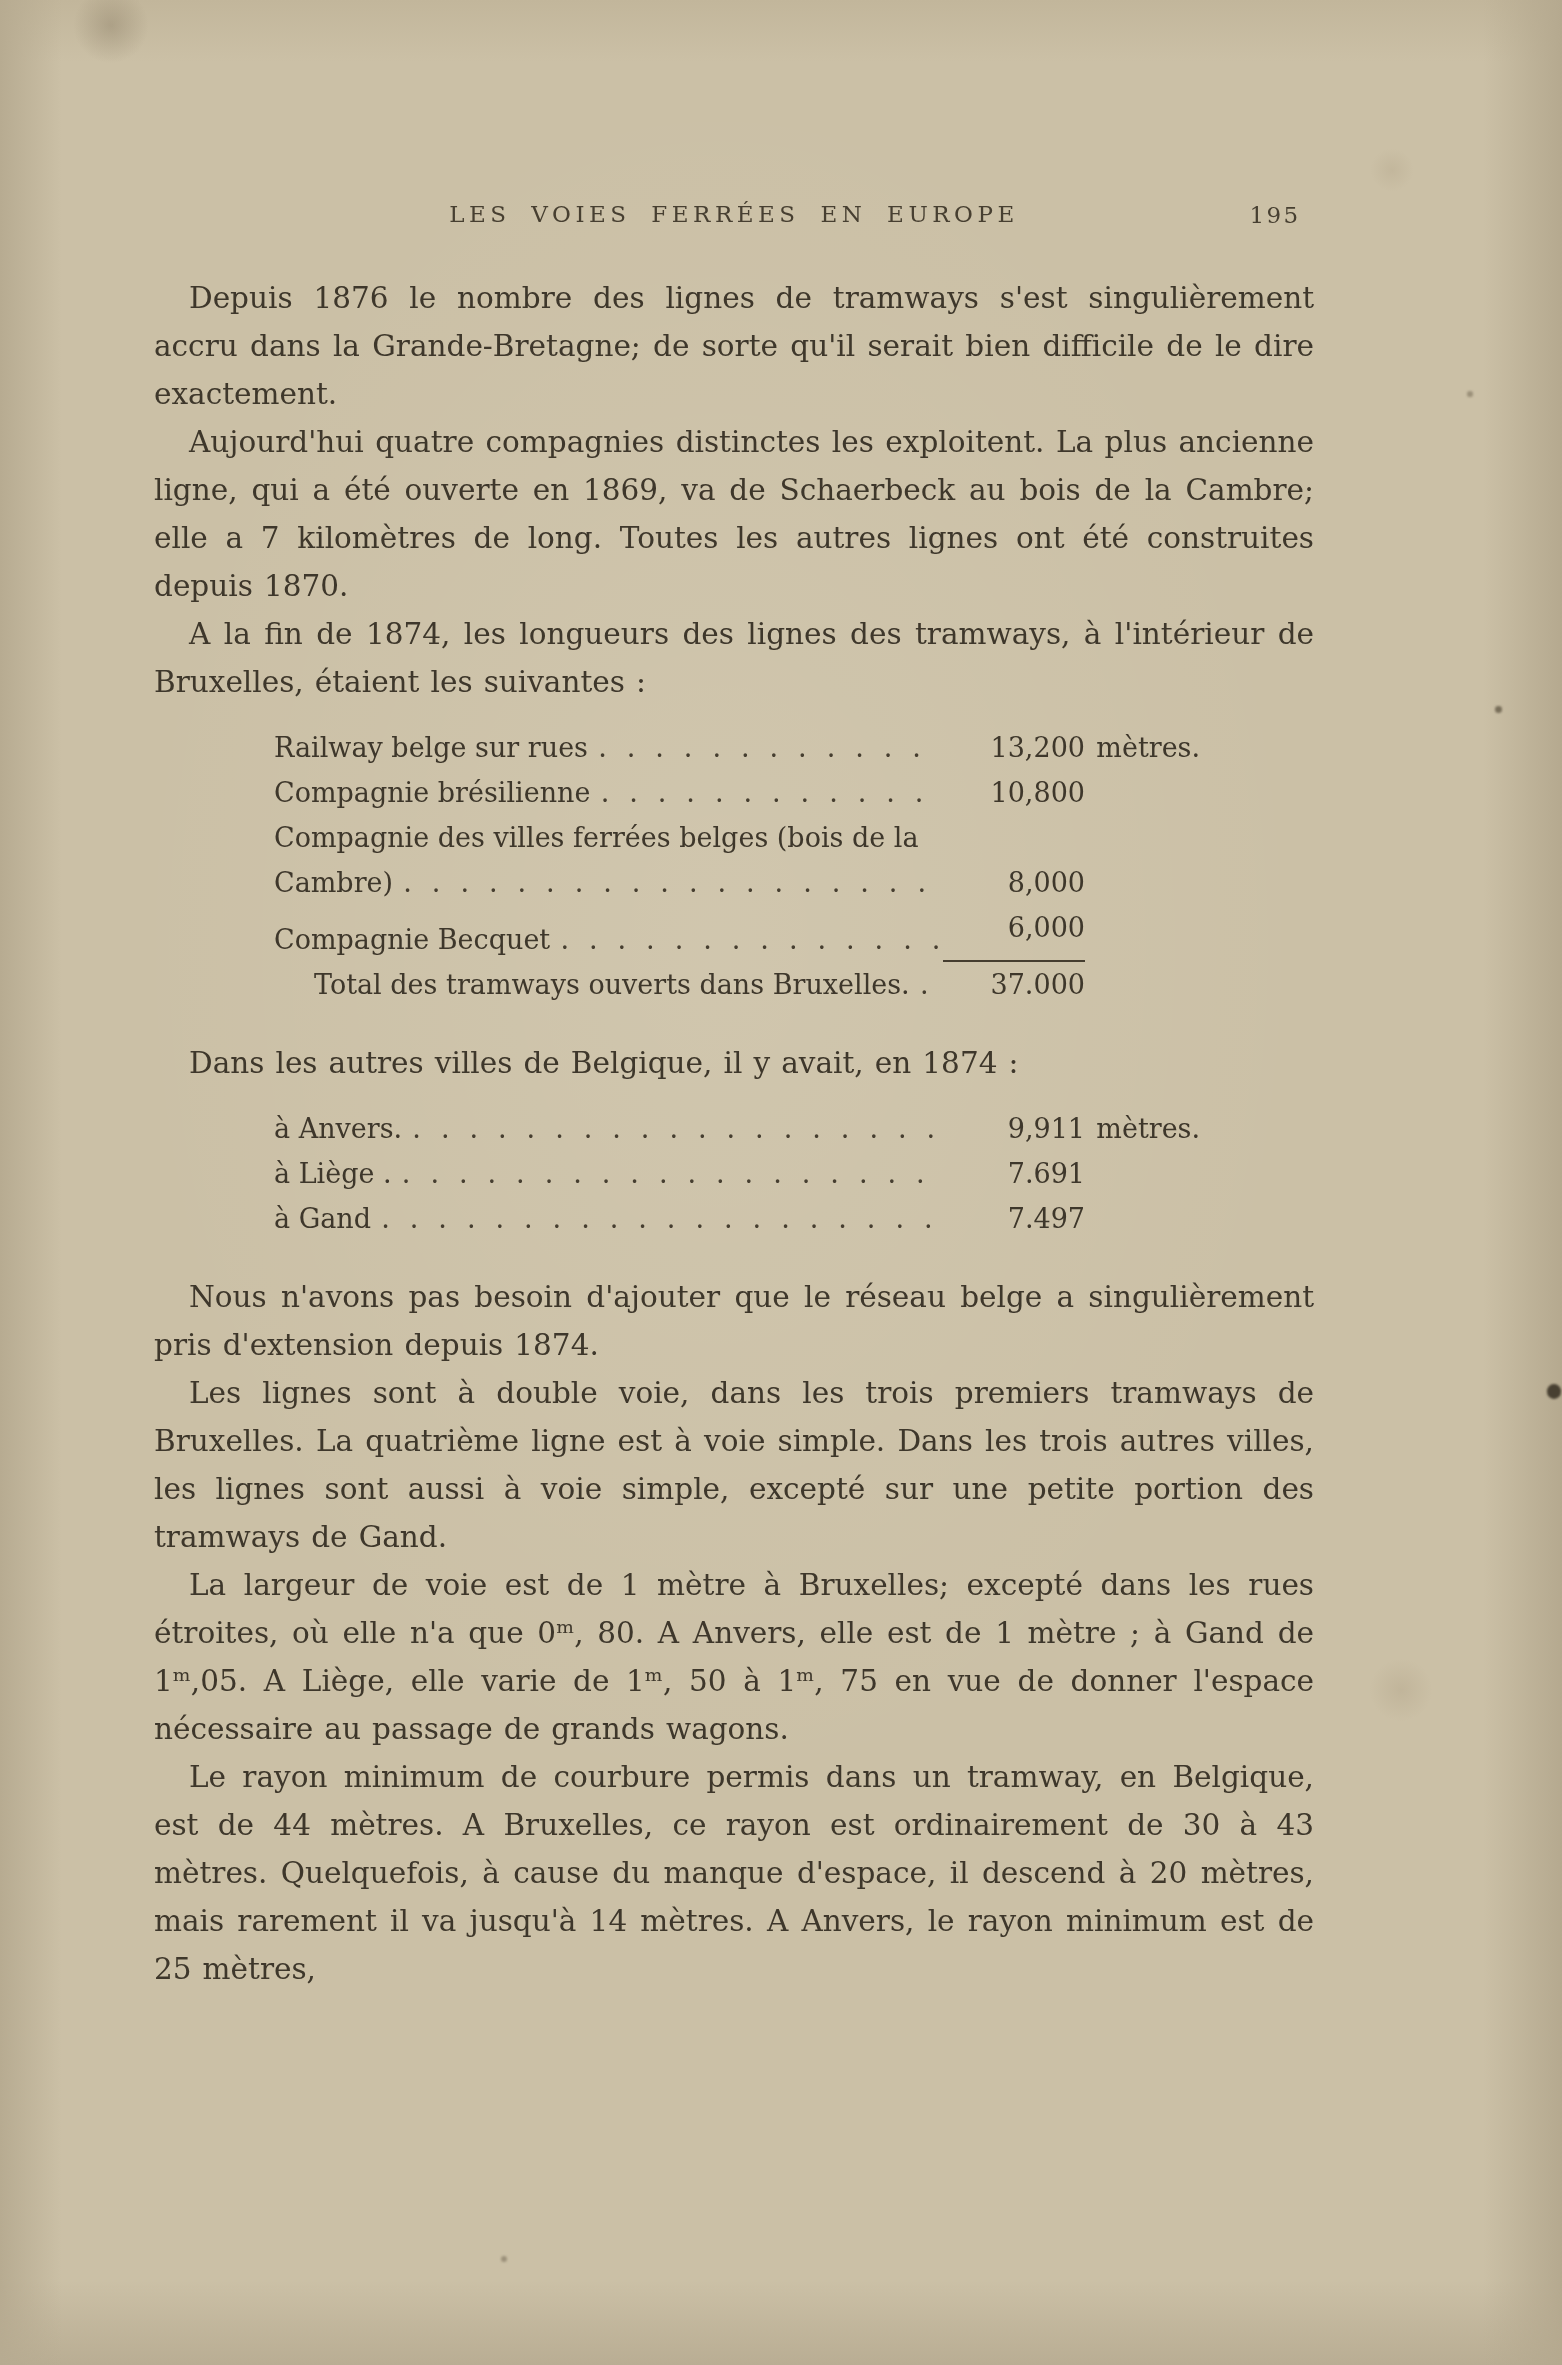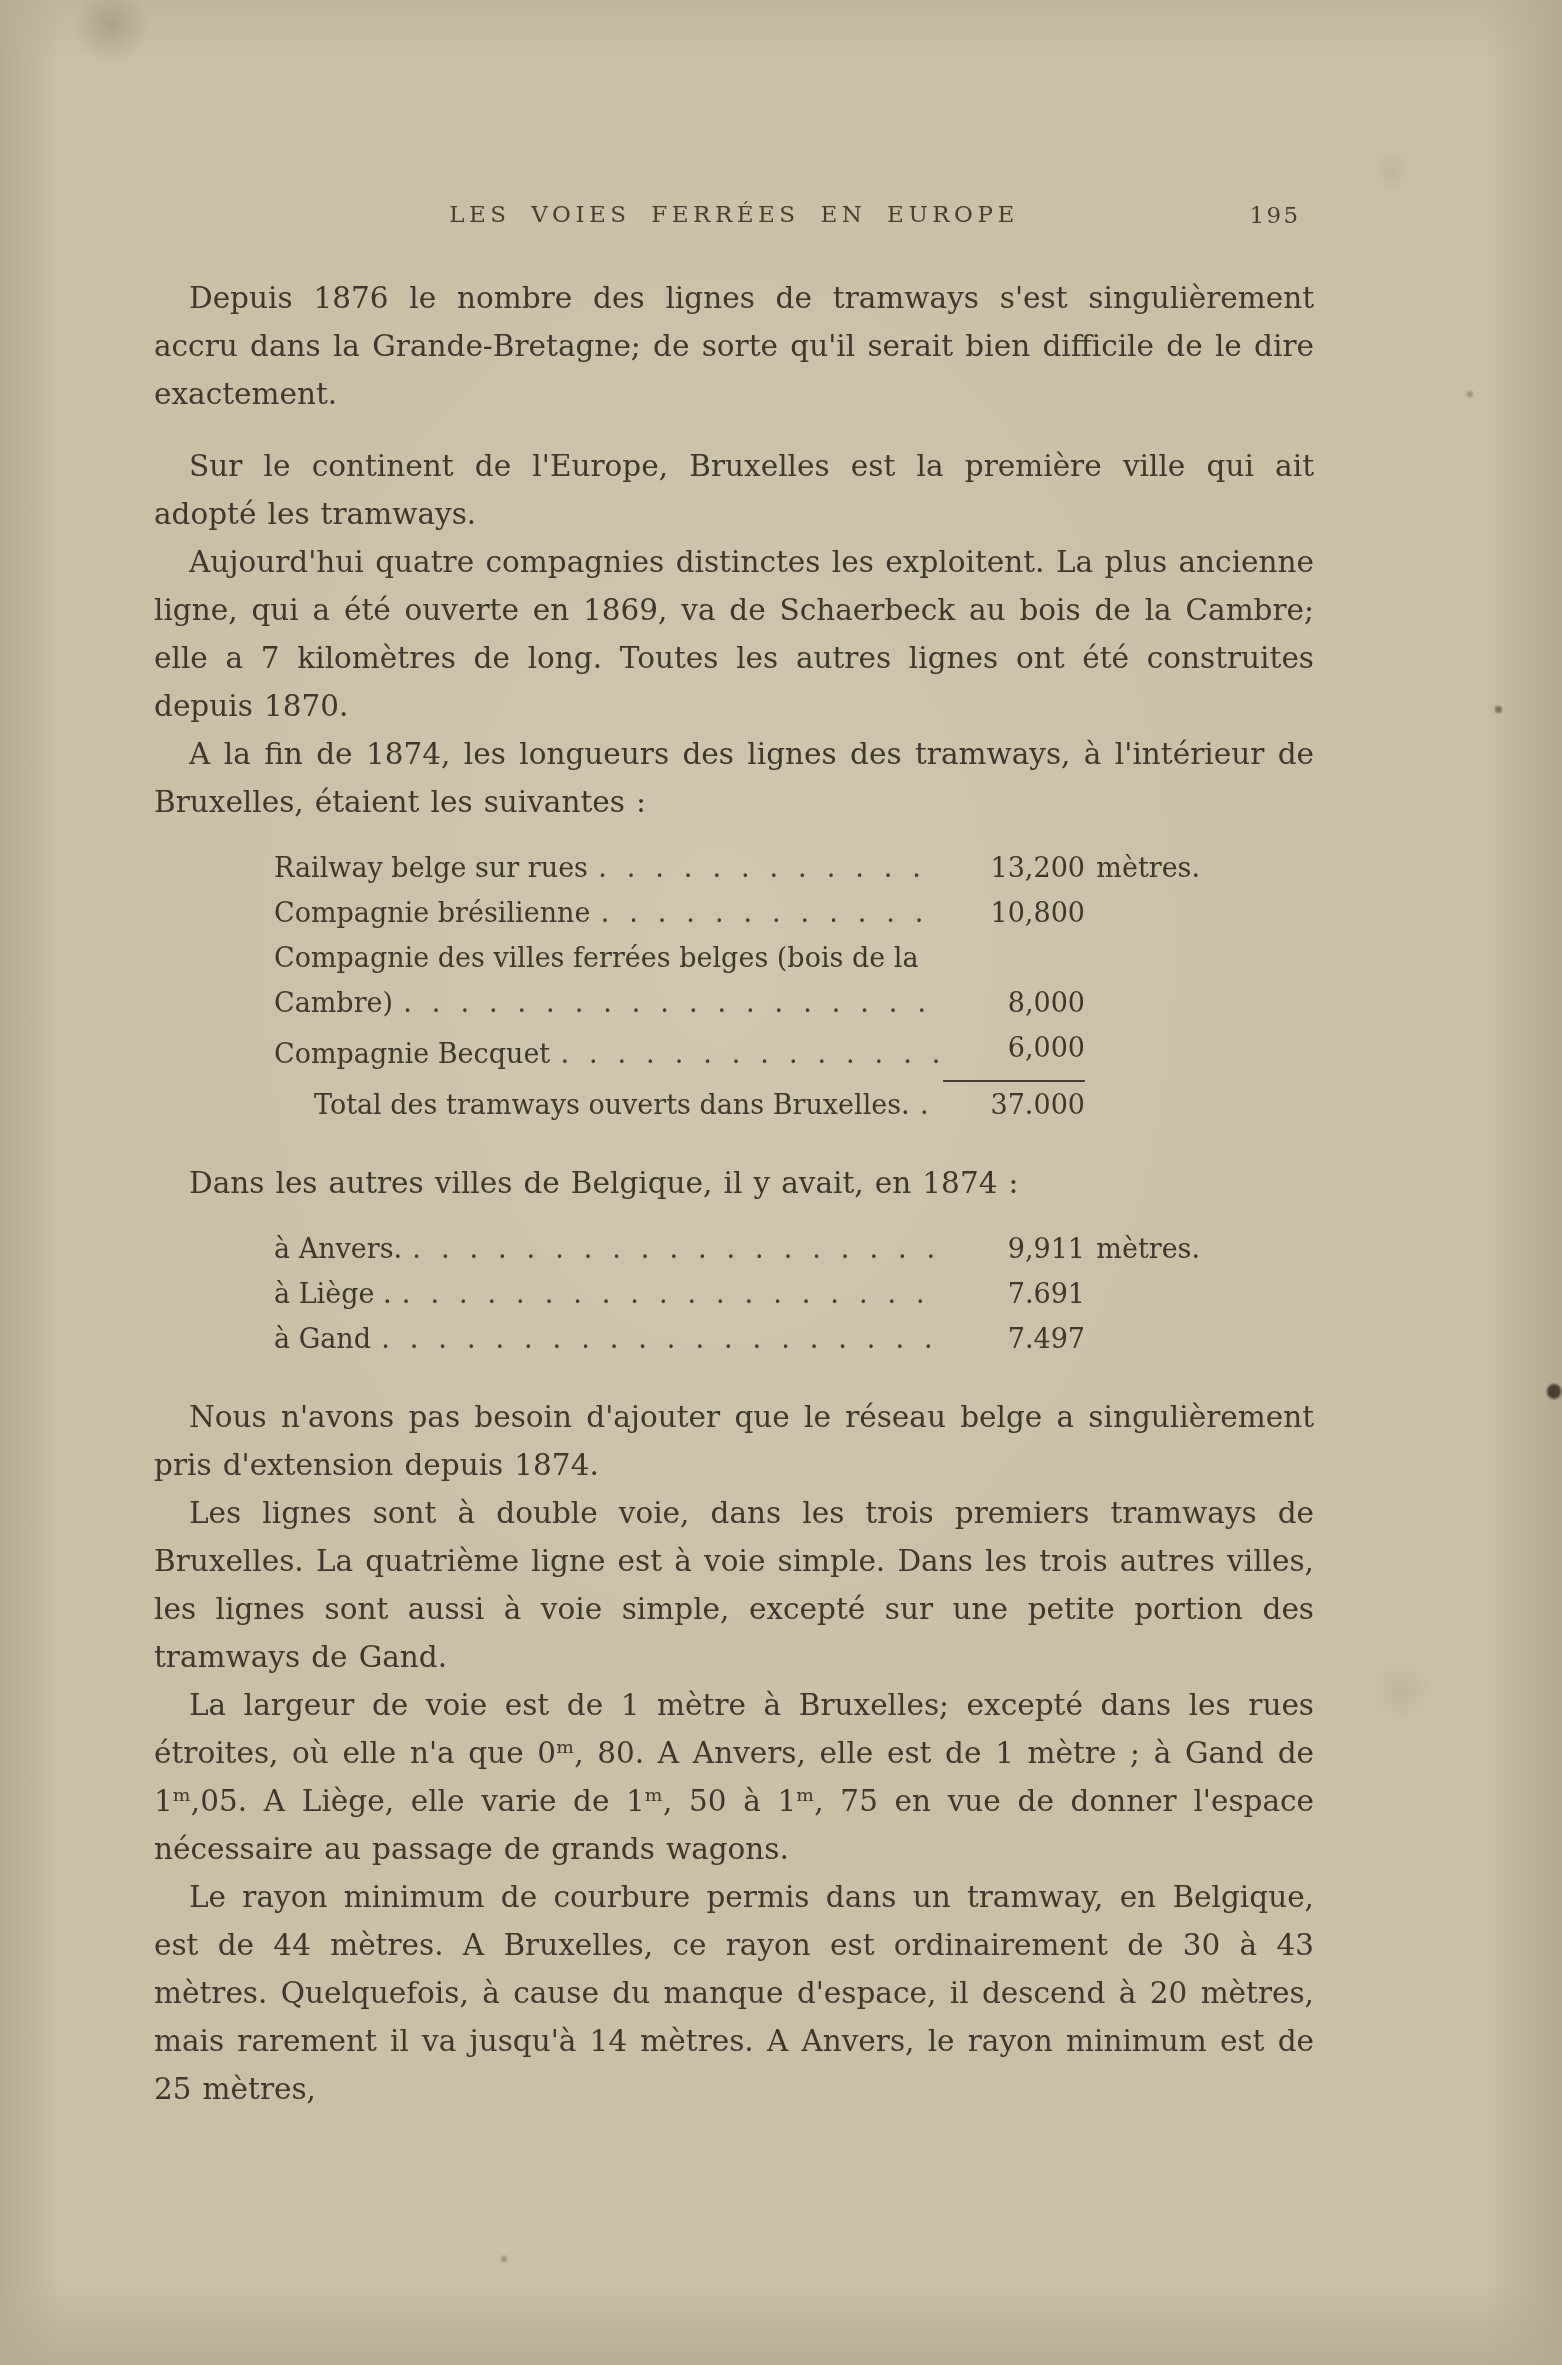--- a/index.html
+++ b/index.html
@@ -64,21 +64,21 @@
     word-spacing: 1.7px;
   }
   .par-gap { margin-top: 24px; }
 
   .data-table {
     margin: 19px 96px 32px 0;
     font-size: 27px;
   }
   .t-row {
     display: flex;
-    align-items: center;
+    align-items: flex-end;
     padding-left: 120px;
     line-height: 45px;
   }
   .t-row--total { padding-left: 160px; }
   .t-full {
     padding-left: 120px;
     line-height: 45px;
     white-space: nowrap;
   }
   .t-label { white-space: nowrap; flex: 0 0 auto; }
@@ -116,21 +116,20 @@
   <div class="speck s4"></div>
 
   <div class="text-block">
 
     <header class="running-head">
       <span>LES VOIES FERRÉES EN EUROPE</span>
       <span class="page-number">195</span>
     </header>
 
     <p class="body-par">Depuis 1876 le nombre des lignes de tramways s'est singulièrement accru dans la Grande-Bretagne; de sorte qu'il serait bien difficile de le dire exactement.</p>
-    <p class="body-par par-gap">Sur le continent de l'Europe, Bruxelles est la première ville qui ait adopté les tramways.</p>
     <p class="body-par">Aujourd'hui quatre compagnies distinctes les exploitent. La plus ancienne ligne, qui a été ouverte en 1869, va de Schaerbeck au bois de la Cambre; elle a 7 kilomètres de long. Toutes les autres lignes ont été construites depuis 1870.</p>
     <p class="body-par">A la fin de 1874, les longueurs des lignes des tramways, à l'intérieur de Bruxelles, étaient les suivantes :</p>
 
     <div class="data-table">
       <div class="t-row">
         <span class="t-label">Railway belge sur rues</span>
         <span class="t-leader">. . . . . . . . . . . . . . . . . . . . . . . . . . . . . . . . . . . . . . . .</span>
         <span class="t-value">13,200</span>
         <span class="t-unit">mètres.</span>
       </div>

